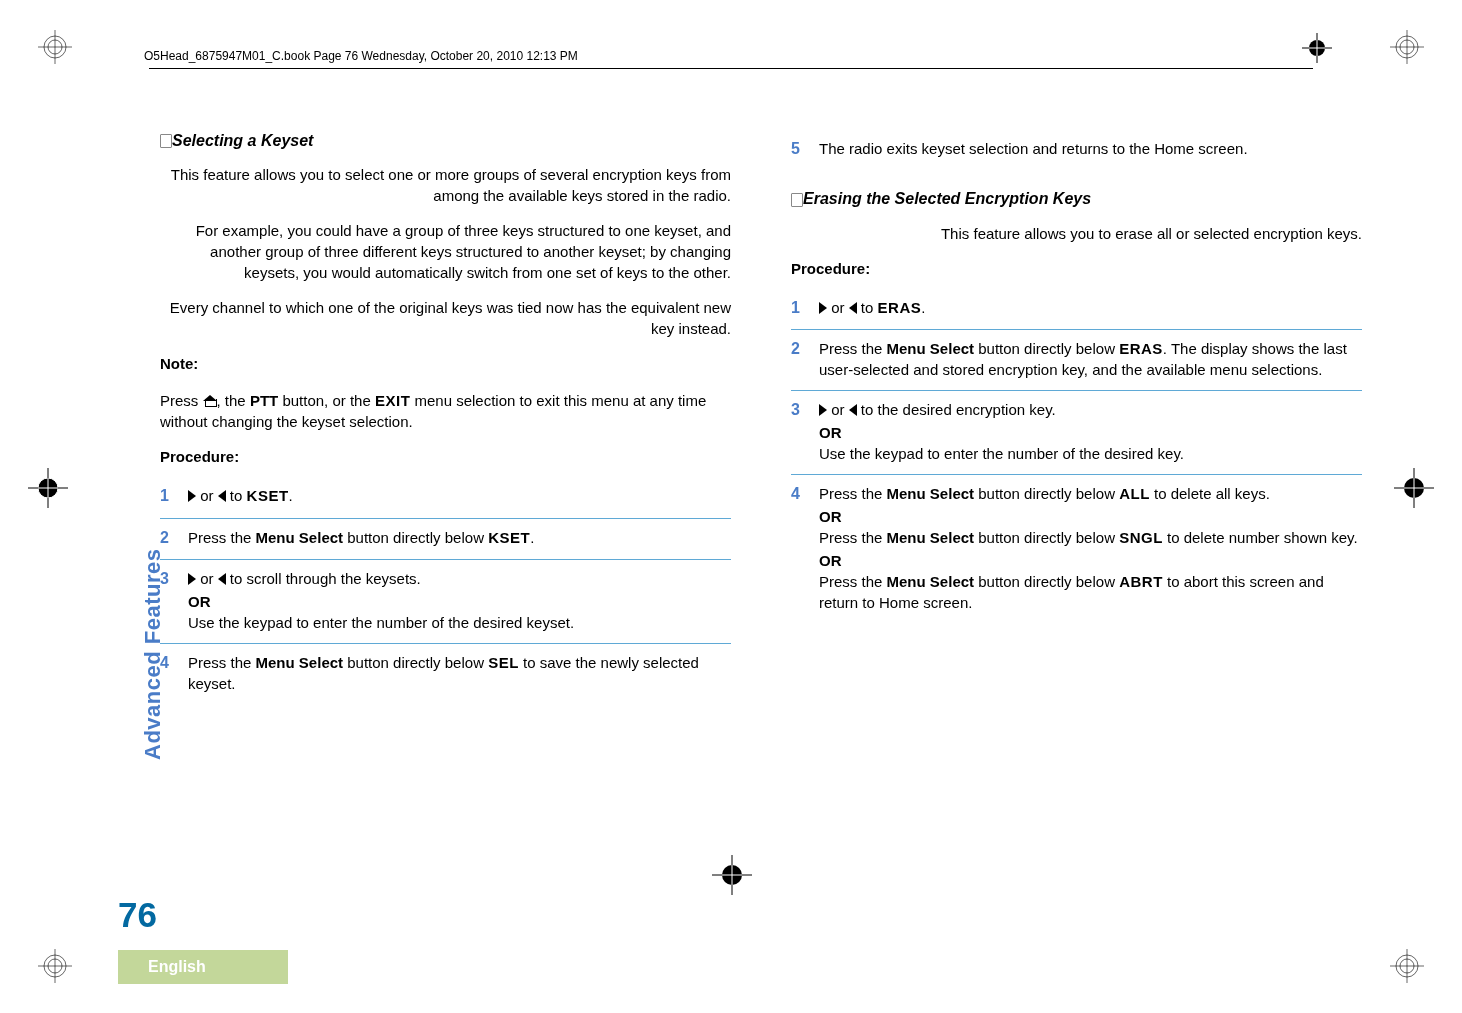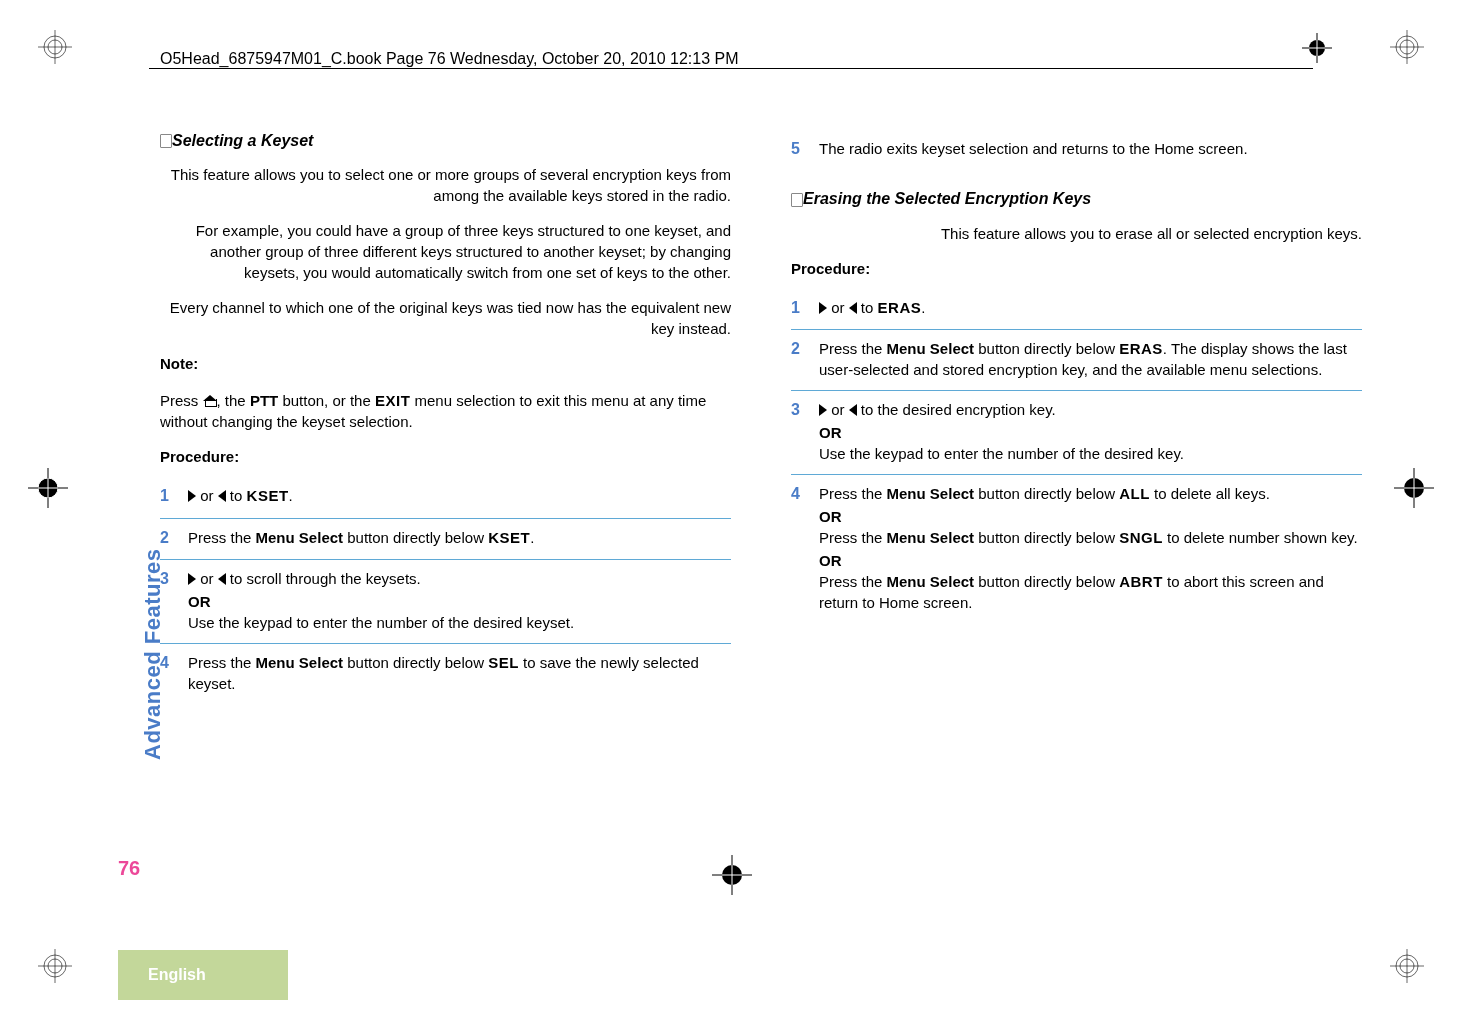--- a/index.html
+++ b/index.html
@@ -16,22 +16,22 @@
   .header-line {
     position: absolute;
     top: 68px;
     left: 149px;
     right: 149px;
     border-top: 0.5px solid #000;
   }
   .header-text {
     position: absolute;
     top: 48px;
-    left: 160px;
-    font-size: 16px;
+    left: 144px;
+    font-size: 12px;
   }
   .page-area {
     position: absolute;
     top: 130px;
     left: 60px;
     right: 60px;
     bottom: 60px;
   }
   .columns {
     display: flex;
@@ -58,31 +58,31 @@
     transform-origin: left top;
     position: absolute;
     left: 8px;
     top: 235px;
     white-space: nowrap;
     letter-spacing: 0.5px;
   }
   .page-num {
     position: absolute;
     left: 58px;
-    top: 724px;
-    color: #ec4899;
-    font-weight: bold;
-    font-size: 20px;
+    top: 760px;
+    color: #0369a1;
+    font-weight: bold;
+    font-size: 35px;
   }
   .lang-bar {
     position: absolute;
     left: 58px;
     top: 820px;
     width: 170px;
-    height: 50px;
+    height: 34px;
     background: #c3d79a;
     display: flex;
     align-items: center;
     padding-left: 30px;
     color: #fff;
     font-weight: bold;
     font-size: 16px;
   }
   .section-heading {
     font-weight: bold;

